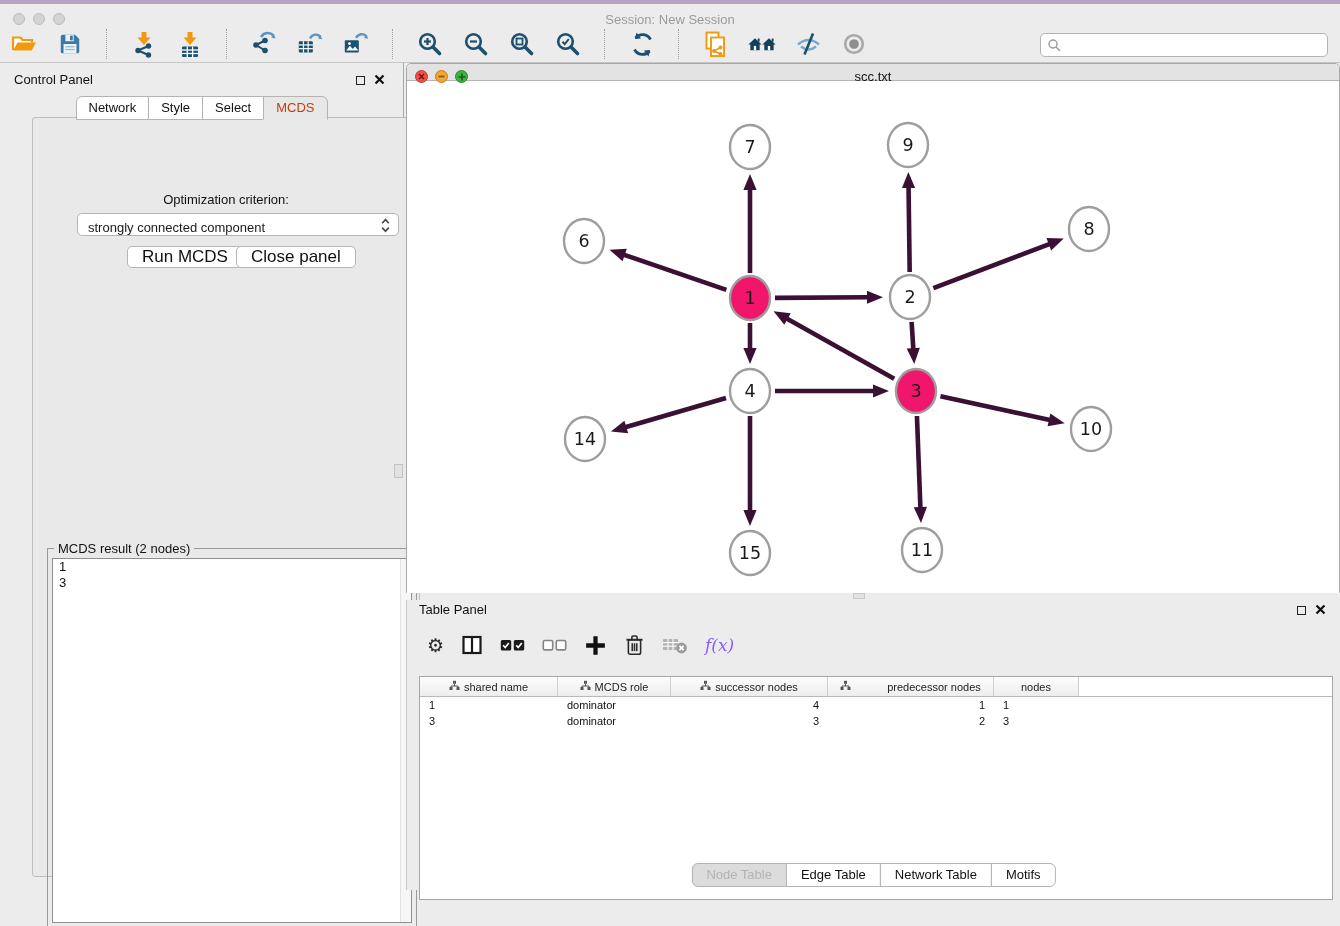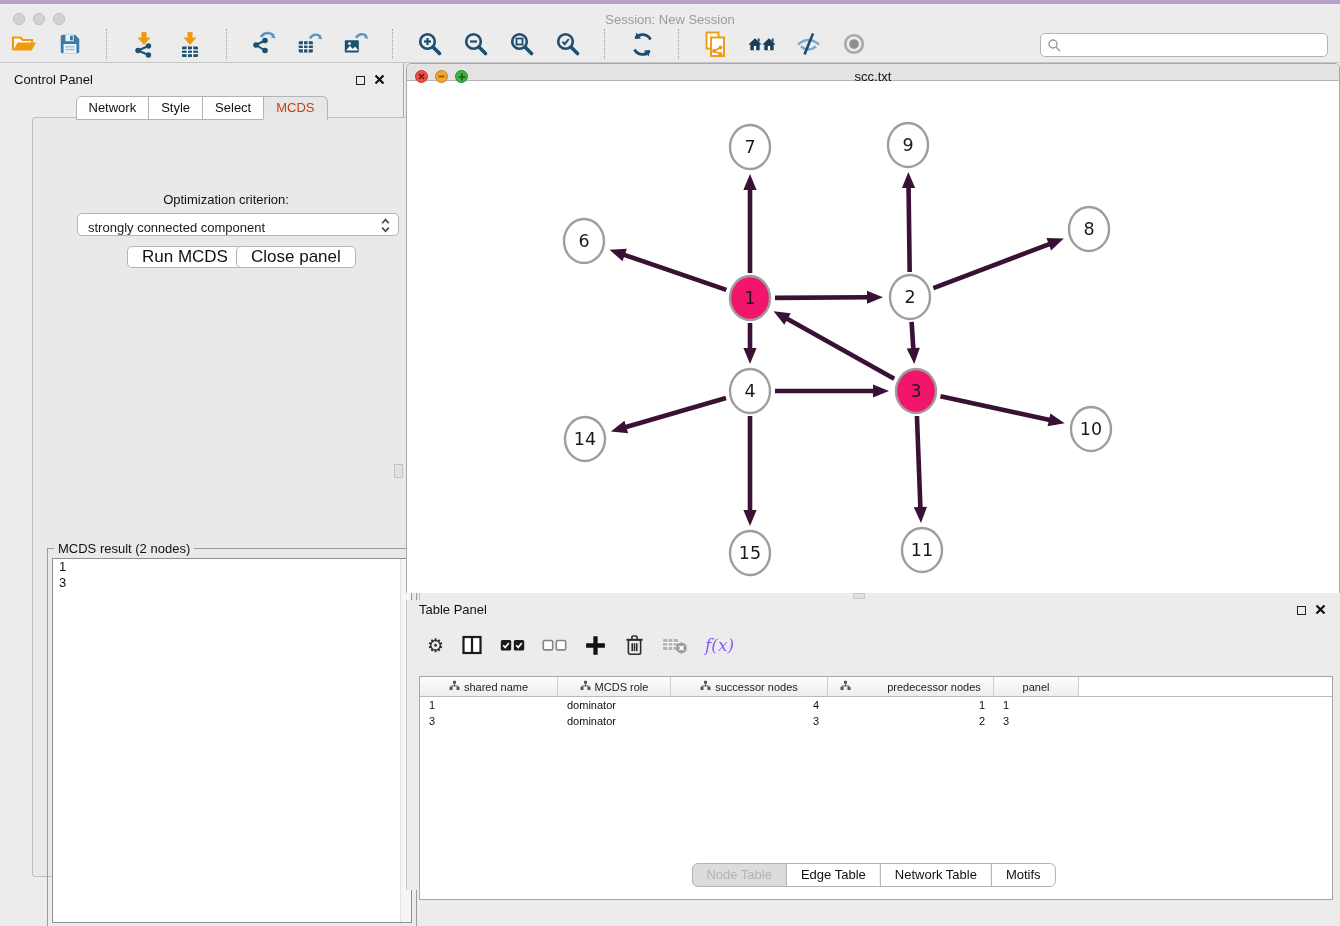--- a/index.html
+++ b/index.html
@@ -555,21 +555,21 @@
           <div class="th" style="width: 166px; gap: 36px;">
             <span><svg width="11" height="11" viewBox="0 0 11 11">
                 <path d="M5.5 4 v2 M2 7 v-1 h7 v1" stroke="#555" stroke-width="1" fill="none"></path>
                 <rect x="4" y="0.8" width="3" height="3" fill="#555"></rect>
                 <rect x="0.5" y="7" width="3" height="3" fill="#555"></rect>
                 <rect x="7.5" y="7" width="3" height="3" fill="#555"></rect>
               </svg></span>
             <span>predecessor nodes</span>
           </div>
           <div class="th" style="width: 85px;">
-            <span>panel</span>
+            <span>nodes</span>
           </div>
         </div>
       <div id="table-body">
           <div class="tr">
             <div class="td" style="width: 138px; text-align: left;">1</div>
             <div class="td" style="width: 113px; text-align: left;">dominator</div>
             <div class="td" style="width: 157px; text-align: right;">4</div>
             <div class="td" style="width: 166px; text-align: right;">1</div>
             <div class="td" style="width: 85px; text-align: left;">1</div>
           </div>

